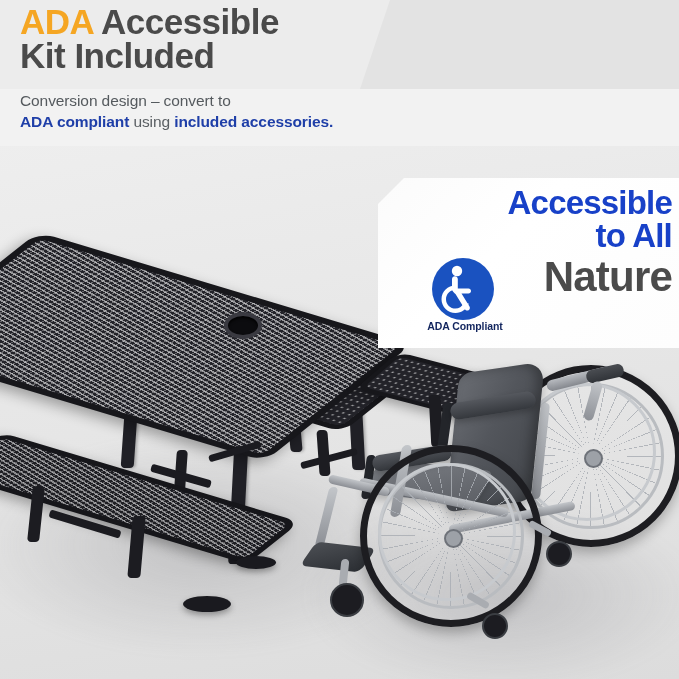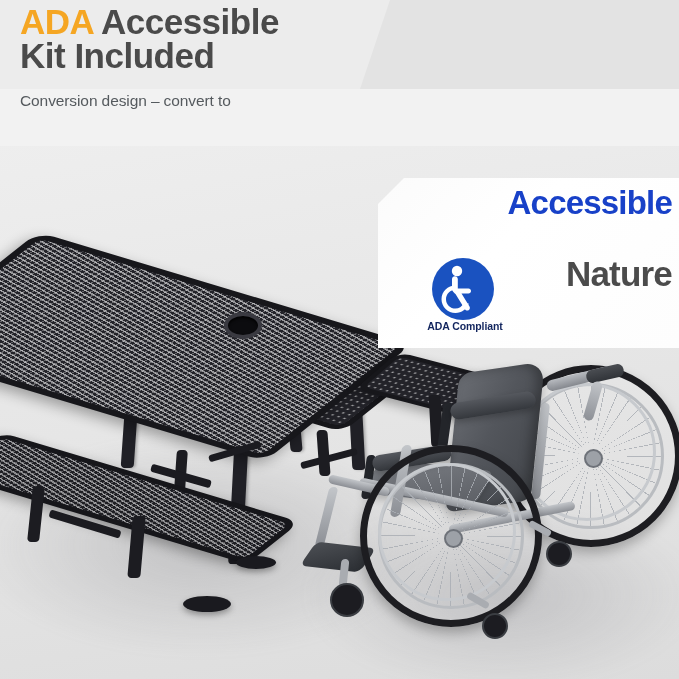--- a/index.html
+++ b/index.html
@@ -228,21 +228,21 @@
     text-align:right;font-size:33px;font-weight:bold;color:#1841c8;
     letter-spacing:-0.8px;line-height:1.0;
   }
   .co-line2{
     position:absolute;left:378px;top:219px;width:294px;
     text-align:right;font-size:33px;font-weight:bold;color:#1841c8;
     letter-spacing:-0.8px;line-height:1.0;
   }
   .co-line3{
     position:absolute;left:500px;top:256px;width:172px;
-    text-align:right;font-size:35px;font-weight:bold;color:#4b4b4b;
+    text-align:right;font-size:42px;font-weight:bold;color:#4b4b4b;
     letter-spacing:-0.8px;line-height:1.0;
   }
   .co-line4{
     position:absolute;left:480px;top:294px;width:192px;
     text-align:right;font-size:35px;font-weight:bold;color:#4b4b4b;
     letter-spacing:-0.8px;line-height:1.0;
   }
   .ada-badge{position:absolute;left:426px;top:258px;width:78px;height:78px;}
   .ada-circle{
     position:absolute;left:6px;top:0;width:62px;height:62px;border-radius:50%;
@@ -341,23 +341,27 @@
   <div class="header-band"></div>
   <div class="header-lower"></div>
   <div class="header-panel"></div>
 
   <div class="title">
     <span class="orange">ADA</span><span> Accessible</span><br>
     <span>Kit Included</span>
   </div>
 
   <div class="sub1">Conversion design – convert to</div>
+  <div class="sub2">
+    <b>ADA compliant</b><span> using </span><b>included accessories.</b>
+  </div>
 
   <div class="callout"></div>
   <div class="co-line1">Accessible</div>
+  <div class="co-line2">to All</div>
   <div class="co-line3">Nature</div>
 
   <div class="ada-badge">
     <div class="ada-circle">
       <svg width="62" height="62" viewBox="0 0 62 62" aria-hidden="true">
         <circle cx="25" cy="13" r="5.2" fill="#ffffff"></circle>
         <path d="M20 21 C20 19.4 21.3 18.2 22.9 18.2 C24.5 18.2 25.8 19.4 25.8 21 L25.8 30.5 L36.5 30.5 C37.9 30.5 39 31.6 39 33 C39 34.4 37.9 35.5 36.5 35.5 L29.5 35.5 L37.5 48.5 C38.3 49.8 37.9 51.4 36.6 52.2 C35.3 53 33.7 52.6 32.9 51.3 L23.5 36.1 C22.6 34.7 20 33.6 20 31.2 Z" fill="#ffffff"></path>
         <path d="M23.5 27.5 C15.8 27.5 9.5 33.6 9.5 41.2 C9.5 48.8 15.8 55 23.5 55 C29.6 55 34.9 51.1 36.8 45.6 L31.6 45.6 C30 48.6 26.9 50.6 23.5 50.6 C18.3 50.6 14 46.4 14 41.2 C14 37 16.8 33.5 20.6 32.3 Z" fill="#ffffff"></path>
       </svg>
     </div>

